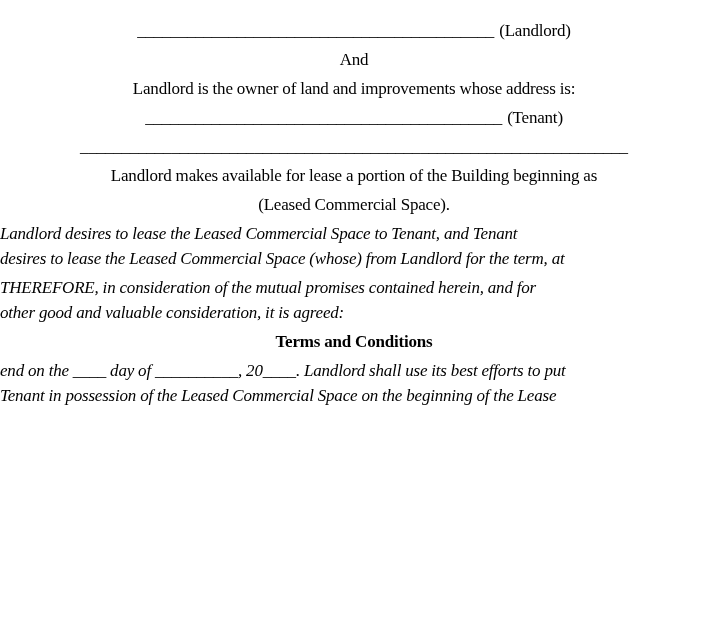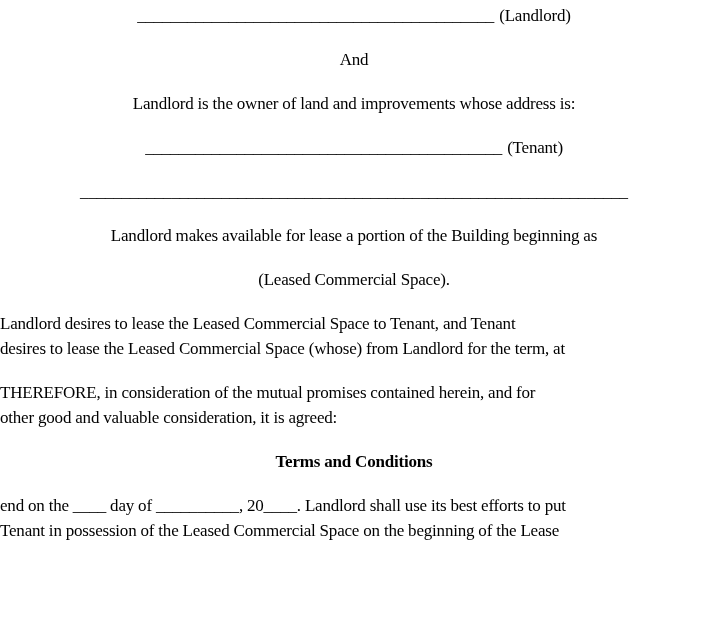--- a/index.html
+++ b/index.html
@@ -12,36 +12,37 @@
     overflow: hidden;
     background: #ffffff;
     color: #000000;
     font-family: "Liberation Serif", "DejaVu Serif", serif;
     font-size: 17px;
     letter-spacing: -0.2px;
   }
   .page {
     width: 708px;
     height: 620px;
-    padding-top: 3px;
+    padding-top: 18px;
     box-sizing: border-box;
   }
   .block {
     line-height: 25px;
-    margin-top: 19px;
+    margin-top: 4px;
     white-space: nowrap;
   }
   .block.first {
     margin-top: 0;
   }
   .center {
     text-align: center;
   }
   .para {
     white-space: nowrap;
+    font-style: italic;
   }
   .tline {
     display: block;
     line-height: 25px;
   }
   .label-after {
     margin-left: 0.3em;
   }
   .heading {
     font-weight: bold;

